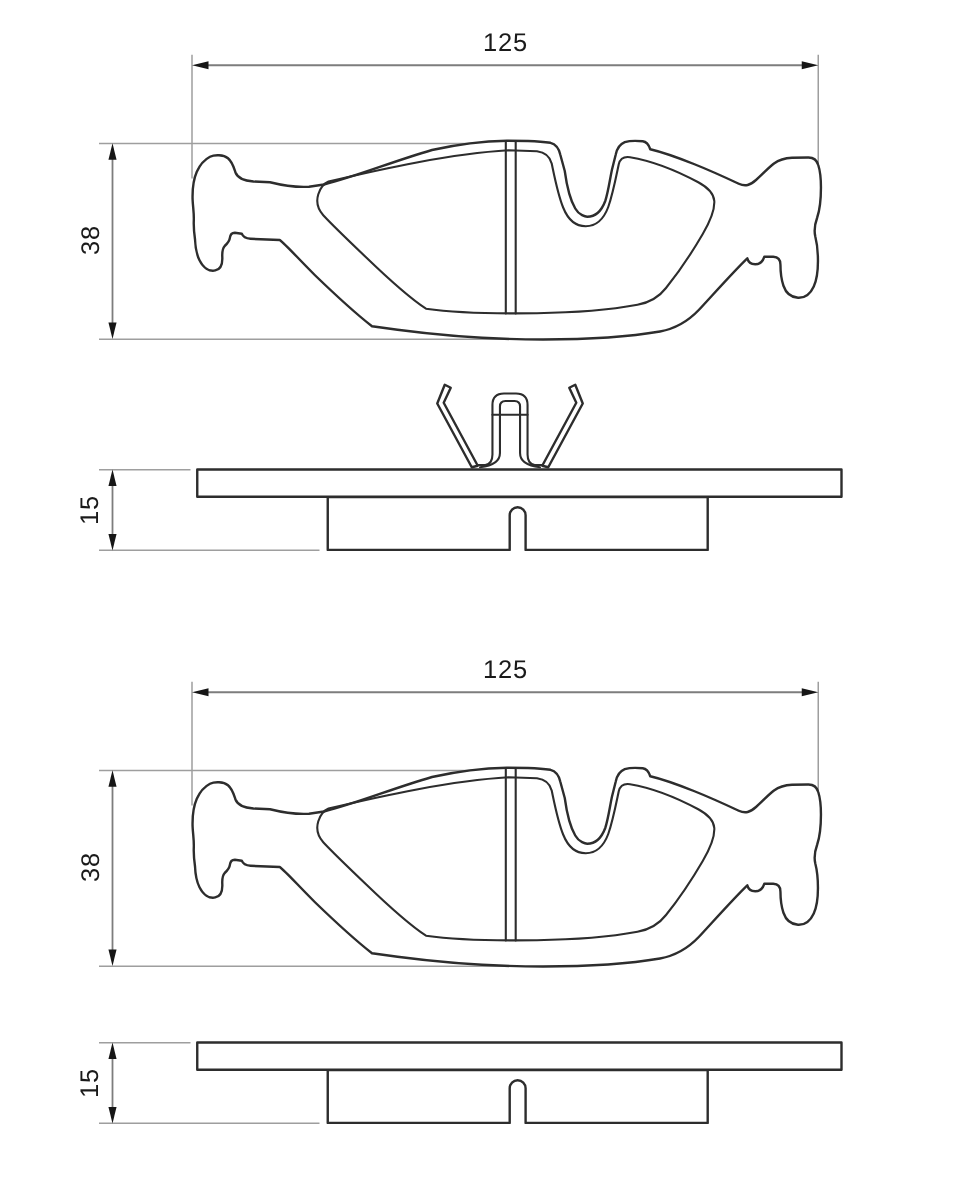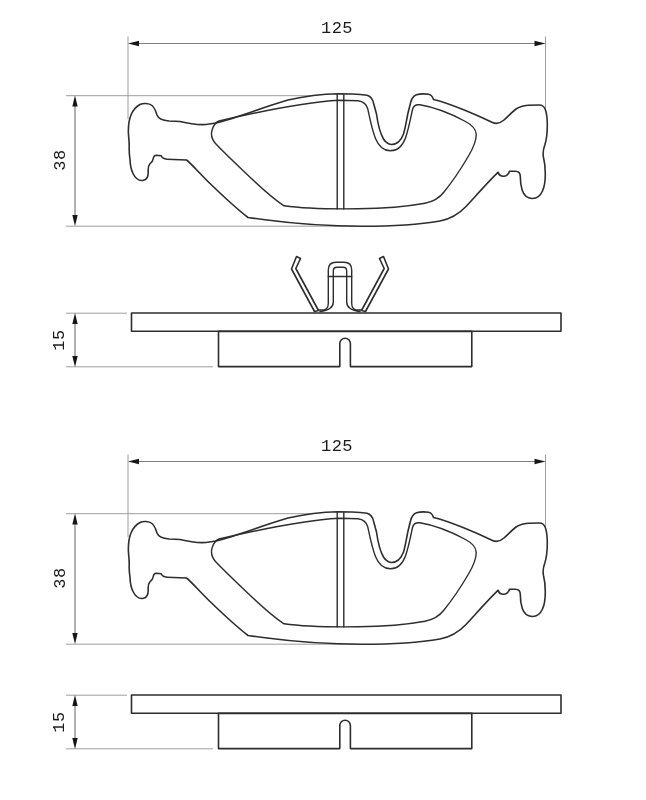--- a/index.html
+++ b/index.html
@@ -1,20 +1,20 @@
 <!DOCTYPE html>
 <html style="--bg: #ffffff; --outline: #2d2d2d; --dim: #7d7d7d; --ext: #9e9e9e; --arrow: #161616; --label: #1a1a1a;"><head>
 <meta charset="utf-8">
 <style>
   :root{
     --bg:#ffffff; --outline:#2d2d2d; --dim:#7d7d7d; --ext:#9e9e9e; --arrow:#161616; --label:#1a1a1a;
   }
   html,body{margin:0;padding:0;background:var(--bg);}
   #stage{position:relative;width:646px;height:800px;background:var(--bg);overflow:hidden;
-         font-family:Liberation Mono, monospace;}
+         font-family:Liberation Sans, sans-serif;}
   svg{position:absolute;left:0;top:0;}
   .part{fill:#ffffff;stroke:var(--outline);stroke-width:1.6;stroke-linejoin:round;stroke-linecap:round;}
   .part-thin{fill:none;stroke:var(--outline);stroke-width:1.4;stroke-linejoin:round;stroke-linecap:round;}
   .dimline{stroke:var(--dim);stroke-width:1.2;fill:none;}
   .extline{stroke:var(--ext);stroke-width:1;fill:none;}
   .arrow{fill:var(--arrow);stroke:none;}
   .dim-label{position:absolute;width:60px;height:20px;line-height:20px;text-align:center;
              font-size:17px;color:var(--label);letter-spacing:.5px;}
   .dim-label.vert{width:40px;transform:rotate(-90deg);transform-origin:center center;}
 </style>

